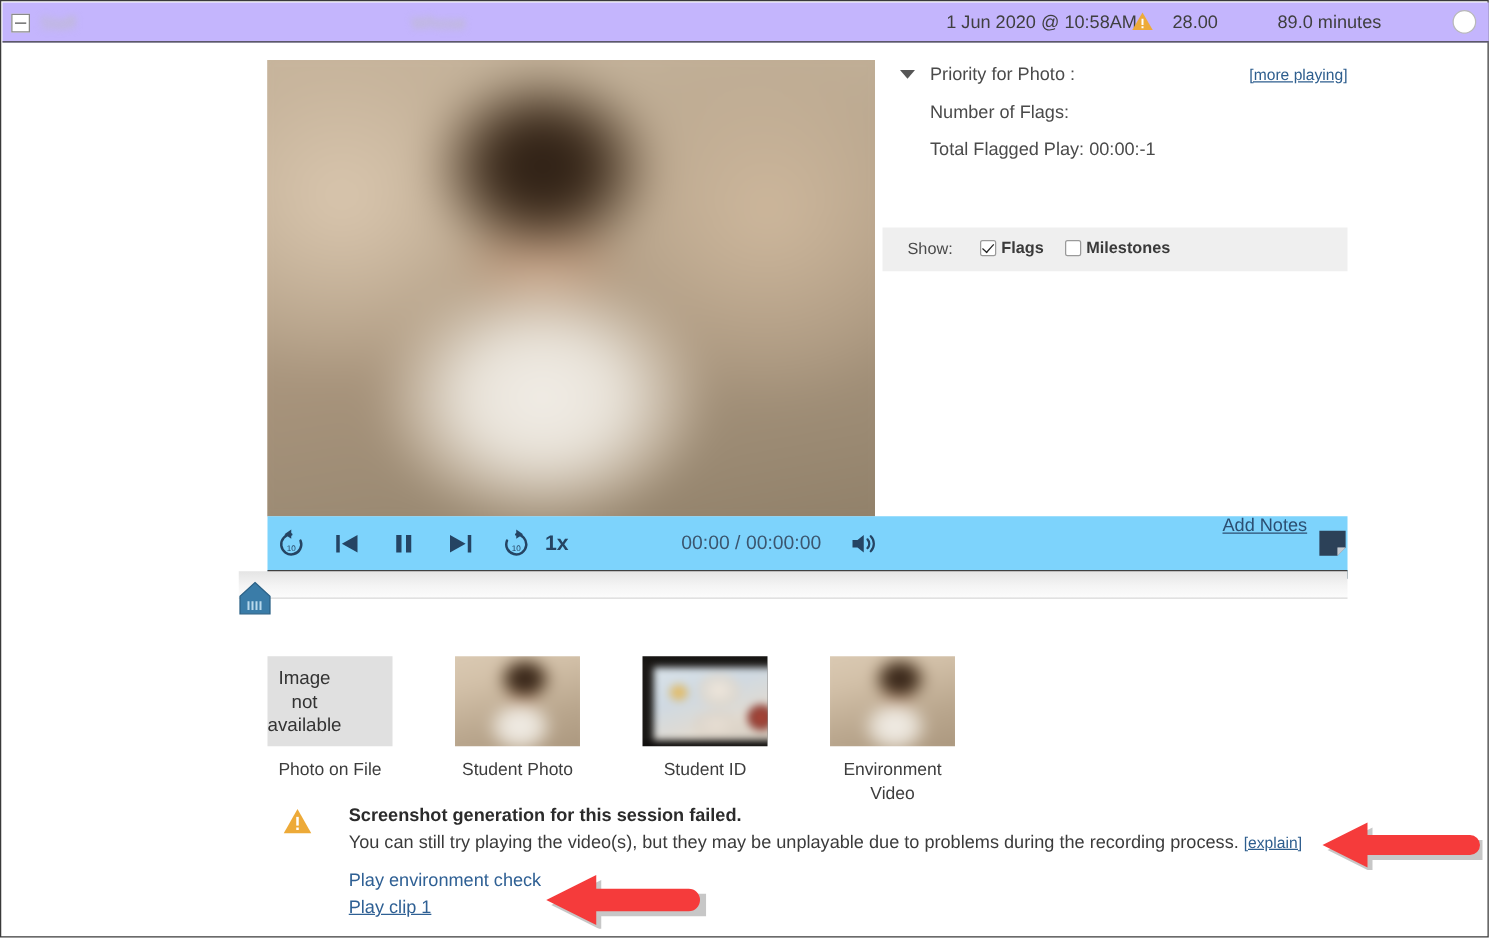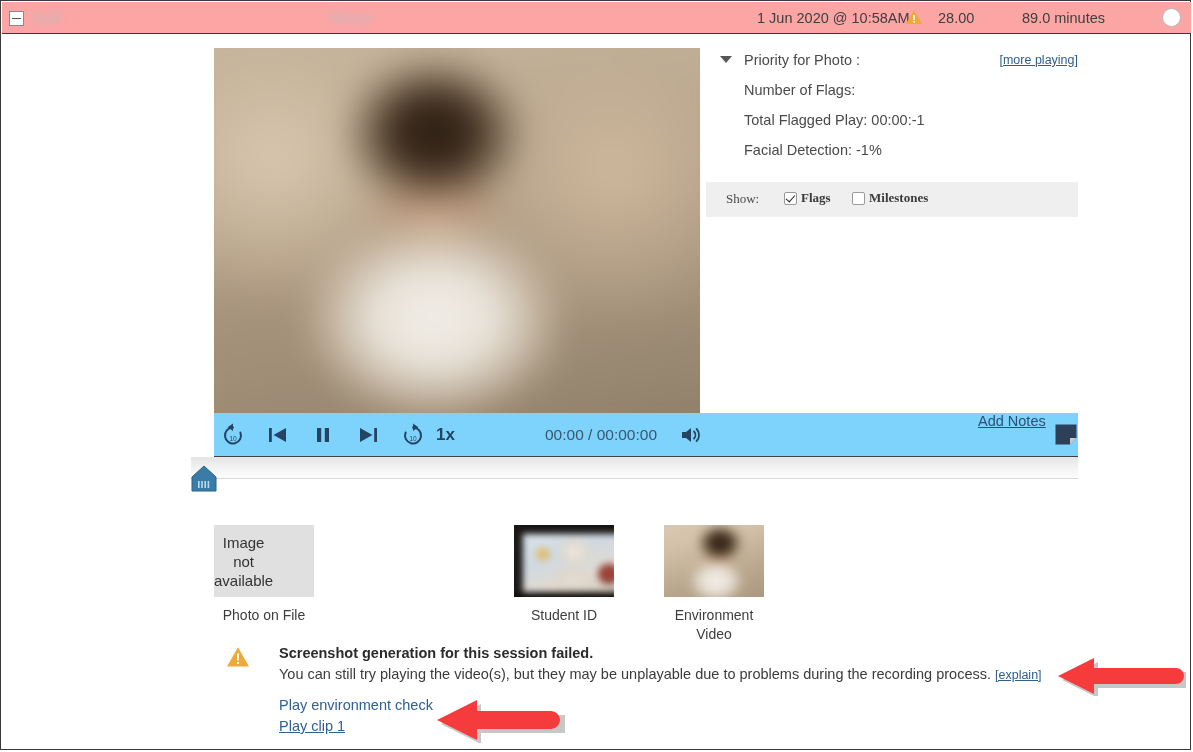--- a/index.html
+++ b/index.html
@@ -23,21 +23,21 @@
     box-sizing: border-box;
     background: #fff;
   }
 
   
   .header {
     position: absolute;
     left: 1px; top: 1px;
     width: 1189px;
     height: 32px;
-    background: #fca5a5;
+    background: #c4b5fd;
     border-bottom: 1px solid #3a3a3a;
     box-sizing: border-box;
   }
   .collapse-icon {
     position: absolute;
     left: 7px; top: 9px;
     width: 15px; height: 15px;
     border: 1px solid #8a8a8a;
     background: #fff;
     box-sizing: border-box;
@@ -149,21 +149,20 @@
     text-decoration: underline;
     cursor: pointer;
   }
   .show-bar {
     position: absolute;
     left: 705px; top: 181px;
     width: 372px;
     height: 35px;
     background: #efefef;
     box-sizing: border-box;
-    font-family: Liberation Serif, serif;
   }
   .show-label {
     position: absolute;
     left: 20px; top: 9px;
     font-size: 13px;
     color: #4a4a4a;
   }
   .chk {
     position: absolute;
     width: 13px; height: 13px;
@@ -417,23 +416,20 @@
       <span class="caret-down"></span>
       <span class="info-label">Priority for Photo :</span>
       <span class="more-details">[more playing]</span>
     </div>
     <div class="info-row">
       <span class="info-label">Number of Flags:</span>
     </div>
     <div class="info-row">
       <span class="info-label">Total Flagged Play: 00:00:-1</span>
     </div>
-    <div class="info-row">
-      <span class="info-label">Facial Detection: -1%</span>
-    </div>
   </div>
 
   <div class="show-bar">
     <span class="show-label">Show:</span>
     <span class="chk checked chk-flags"></span>
     <span class="chk-lbl lbl-flags">Flags</span>
     <span class="chk chk-miles"></span>
     <span class="chk-lbl lbl-miles">Milestones</span>
   </div>
 
@@ -502,20 +498,26 @@
     </svg>
   </div>
 
   <div class="thumbs">
     <div class="thumb t0">
       <div class="box na-box">
         <span>Image<br>not<br>available</span>
       </div>
       <div class="cap">Photo on File</div>
     </div>
+    <div class="thumb t1">
+      <div class="box">
+        <div class="thumb-blur person-thumb"></div>
+      </div>
+      <div class="cap">Student Photo</div>
+    </div>
     <div class="thumb t2">
       <div class="box id-thumb">
         <div class="id-inner"></div>
       </div>
       <div class="cap">Student ID</div>
     </div>
     <div class="thumb t3">
       <div class="box">
         <div class="thumb-blur person-thumb"></div>
       </div>

